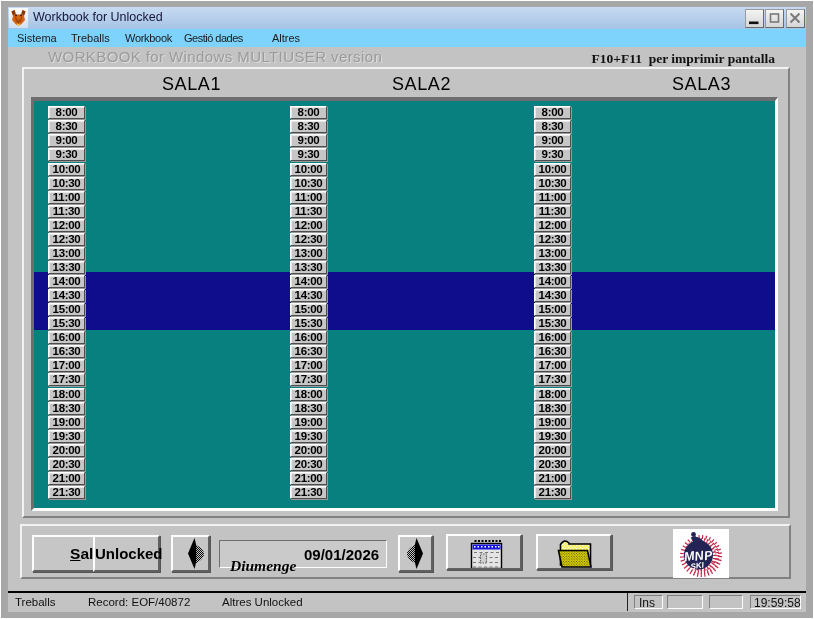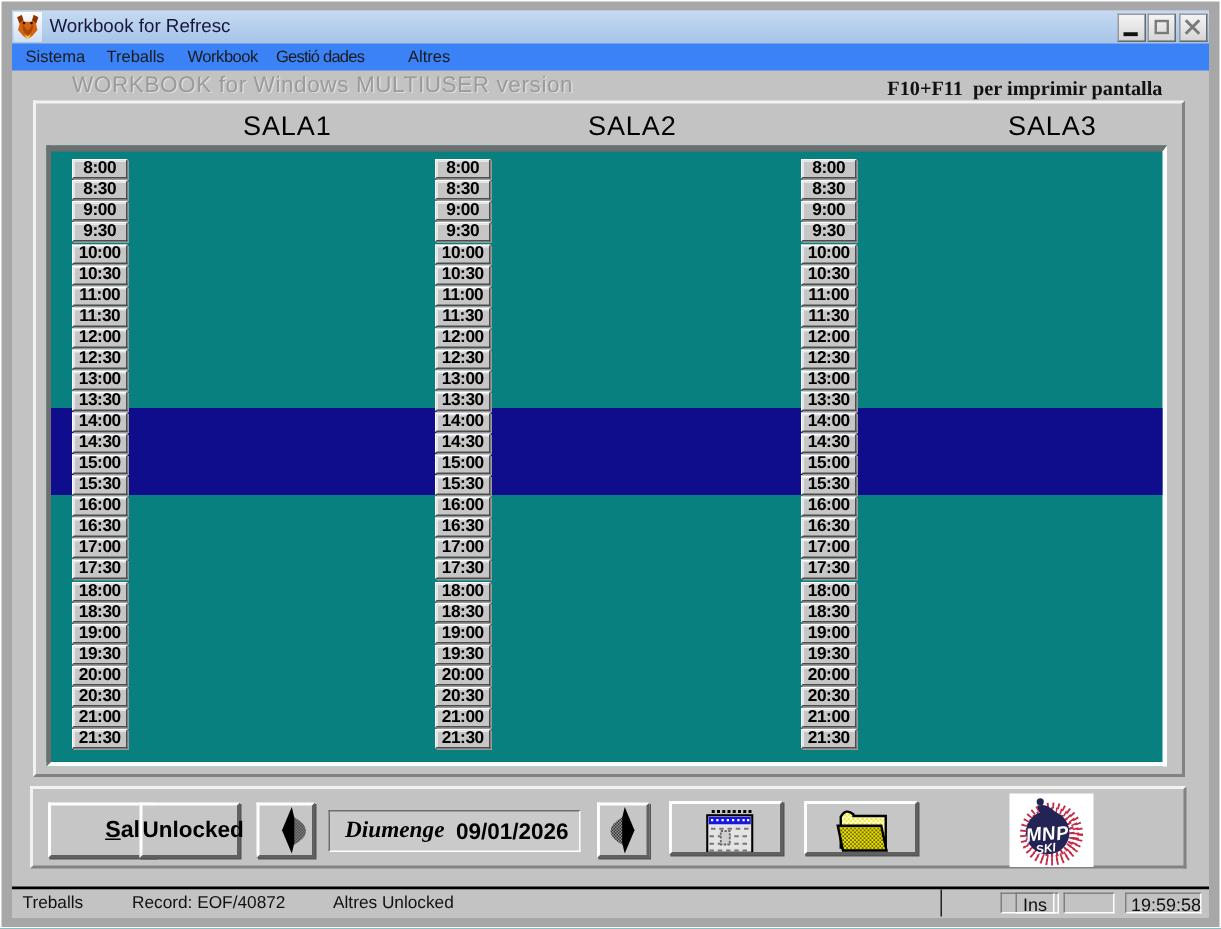--- a/index.html
+++ b/index.html
@@ -8,21 +8,21 @@
 #content{left:8px;top:7px;width:798px;height:605px;background:#c3c3c3;}
 
 #title{left:8px;top:7px;width:798px;height:22px;background:linear-gradient(#c7daf2,#a6c4e6);}
 #ticon{left:9px;top:8px;width:19px;height:20px;background:linear-gradient(#fdfdfd,#cfe0f2);}
 #ttext{left:33px;top:10px;font-size:12.5px;color:#16163a;}
 .wbtn{top:9px;width:19px;height:19px;background:linear-gradient(#f4f4f4,#d6d6d6);border:1px solid #9a9a9a;border-right-color:#6a6a6a;border-bottom-color:#6a6a6a;box-sizing:border-box;}
 #bmin{left:745px;}
 #bmax{left:765px;}
 #bcls{left:786px;}
 
-#menu{left:8px;top:29px;width:798px;height:18px;background:#3b82f6;font-size:11px;color:#1a1a1a;}
+#menu{left:8px;top:29px;width:798px;height:18px;background:#7dd3fc;font-size:11px;color:#1a1a1a;}
 .mi{position:absolute;top:3px;}
 
 #wbtext{left:48px;top:48px;font-size:15px;color:#9b9b9b;letter-spacing:0.4px;text-shadow:1px 1px 0 #dcdcdc;}
 #f10{left:575px;top:51px;width:200px;text-align:right;font-size:13.5px;font-weight:bold;font-family:"Liberation Serif",serif;color:#111;}
 
 #panel{left:22px;top:67px;width:768px;height:451px;background:#c3c3c3;border:2px solid;border-color:#f2f2f2 #828282 #828282 #f2f2f2;box-sizing:border-box;}
 .sala{position:absolute;top:74px;font-size:18px;font-weight:normal;color:#000;letter-spacing:0.6px;}
 #teal{left:31px;top:97px;width:747px;height:414px;background:#07807f;border:3px solid;border-top-width:4px;border-color:#6e6e6e #fdfdfd #fdfdfd #6e6e6e;box-sizing:border-box;}
 #band{left:34px;top:272px;width:741px;height:58px;background:#0f0d8c;}
 
@@ -51,21 +51,21 @@
 <div class="abs" id="title"></div>
 <div class="abs" id="ticon"><svg width="19" height="20" viewBox="0 0 19 20">
 <path d="M2.5 3.5 L5.5 2 L7 6.5 L12 6.5 L13.5 2 L16.5 3.5 L15 8 L16 12 L12.5 16 L9.5 18 L6.5 16 L3 12 L4 8 Z" fill="#d46312"></path>
 <path d="M2.5 3.5 L5.5 2 L6.5 5.5 L4 7.5 Z" fill="#8a3305"></path>
 <path d="M16.5 3.5 L13.5 2 L12.5 5.5 L15 7.5 Z" fill="#8a3305"></path>
 <path d="M6 8 L9.5 12.5 L13 8 Q13.5 11 12 13.5 L9.5 16 L7 13.5 Q5.5 11 6 8 Z" fill="#aa4a08"></path>
 <path d="M7.5 15 L9.5 18.5 L11.5 15 L9.5 16.2 Z" fill="#f4d44a"></path>
 <circle cx="7" cy="7.4" r="0.9" fill="#201008"></circle>
       <circle cx="12" cy="7.4" r="0.9" fill="#201008"></circle>
 </svg></div>
-<div class="abs" id="ttext">Workbook for Refresc</div>
+<div class="abs" id="ttext">Workbook for Unlocked</div>
 <div class="abs wbtn" id="bmin"><svg width="17" height="17">
       <rect x="3" y="11.5" width="9.5" height="2.6" fill="#111"></rect>
     </svg></div>
 <div class="abs wbtn" id="bmax"><svg width="17" height="17">
       <rect x="4.5" y="4" width="8" height="8" fill="none" stroke="#7a7a7a" stroke-width="1.6"></rect>
     </svg></div>
 <div class="abs wbtn" id="bcls"><svg width="17" height="17">
       <path d="M3.5 3.5 L12.5 12.5 M12.5 3.5 L3.5 12.5" stroke="#7a7a7a" stroke-width="2"></path>
     </svg></div>
 <div class="abs" id="menu">
@@ -174,21 +174,21 @@
 <defs>
         <pattern id="dith" width="2" height="2" patternUnits="userSpaceOnUse">
           <rect width="1" height="1" fill="#000"></rect>
           <rect x="1" y="1" width="1" height="1" fill="#000"></rect>
         </pattern>
       </defs>
 <path d="M21.5 1 L15 16.5 L21.5 32 L23.2 25 L23.2 8 Z" fill="#000"></path>
 <path d="M22.5 7.5 Q31 12 31 17 Q31 22 22.5 26.5 Z" fill="url(#dith)"></path>
 </svg></div>
 <div class="abs" id="bdate">
-<span style="position:absolute;left:10px;top:4px;font-family:'Liberation Serif',serif;font-style:italic;font-weight:bold;font-size:15.5px;">Diumenge</span>
+<span style="position:absolute;left:10px;top:16px;font-family:'Liberation Serif',serif;font-style:italic;font-weight:bold;font-size:15.5px;">Diumenge</span>
 <span style="position:absolute;left:84px;top:5px;font-weight:bold;font-size:15px;">09/01/2026</span>
 </div>
 <div class="btn3" id="barrR"><svg width="31" height="33" viewBox="0 0 31 33">
 <path d="M16.5 1 L23 16.5 L16.5 32 L14.8 25 L14.8 8 Z" fill="#000"></path>
 <path d="M15.5 7.5 Q7 12 7 17 Q7 22 15.5 26.5 Z" fill="url(#dith)"></path>
 </svg></div>
 <div class="btn3" id="bcal"><svg width="72" height="32" viewBox="0 0 72 32">
 <rect x="23.5" y="7.5" width="30" height="25" fill="#e4e4e4" stroke="#000" stroke-width="1.4"></rect>
 <rect x="24.5" y="8.5" width="28" height="5" fill="#1717e0"></rect>
 <g fill="#fff">
@@ -250,17 +250,17 @@
 <text x="31" y="32" font-family="Liberation Sans" font-weight="bold" font-style="italic" font-size="12.5">P</text>
 <text x="16" y="39" font-family="Liberation Sans" font-weight="bold" font-style="italic" font-size="8">SKI</text>
 </g>
 </svg></div>
 <div class="abs" id="sline"></div>
 <div class="abs" id="status">
 <span class="st" style="left:7px">Treballs</span>
 <span class="st" style="left:80px">Record: EOF/40872</span>
 <span class="st" style="left:214px">Altres Unlocked</span>
 <span class="abs" id="sdiv"></span>
-<span class="sbox" style="left:626px;width:29px;padding:0 4px;margin-left:43px;">Ins</span>
+<span class="sbox" style="left:626px;width:29px;padding:0 4px;">Ins</span>
 <span class="sbox" style="left:659px;width:36px;"></span>
 <span class="sbox" style="left:701px;width:34px;"></span>
 <span class="sbox" style="left:742px;width:51px;padding:0 3px;">19:59:58</span>
 </div>
 
 </body></html>

